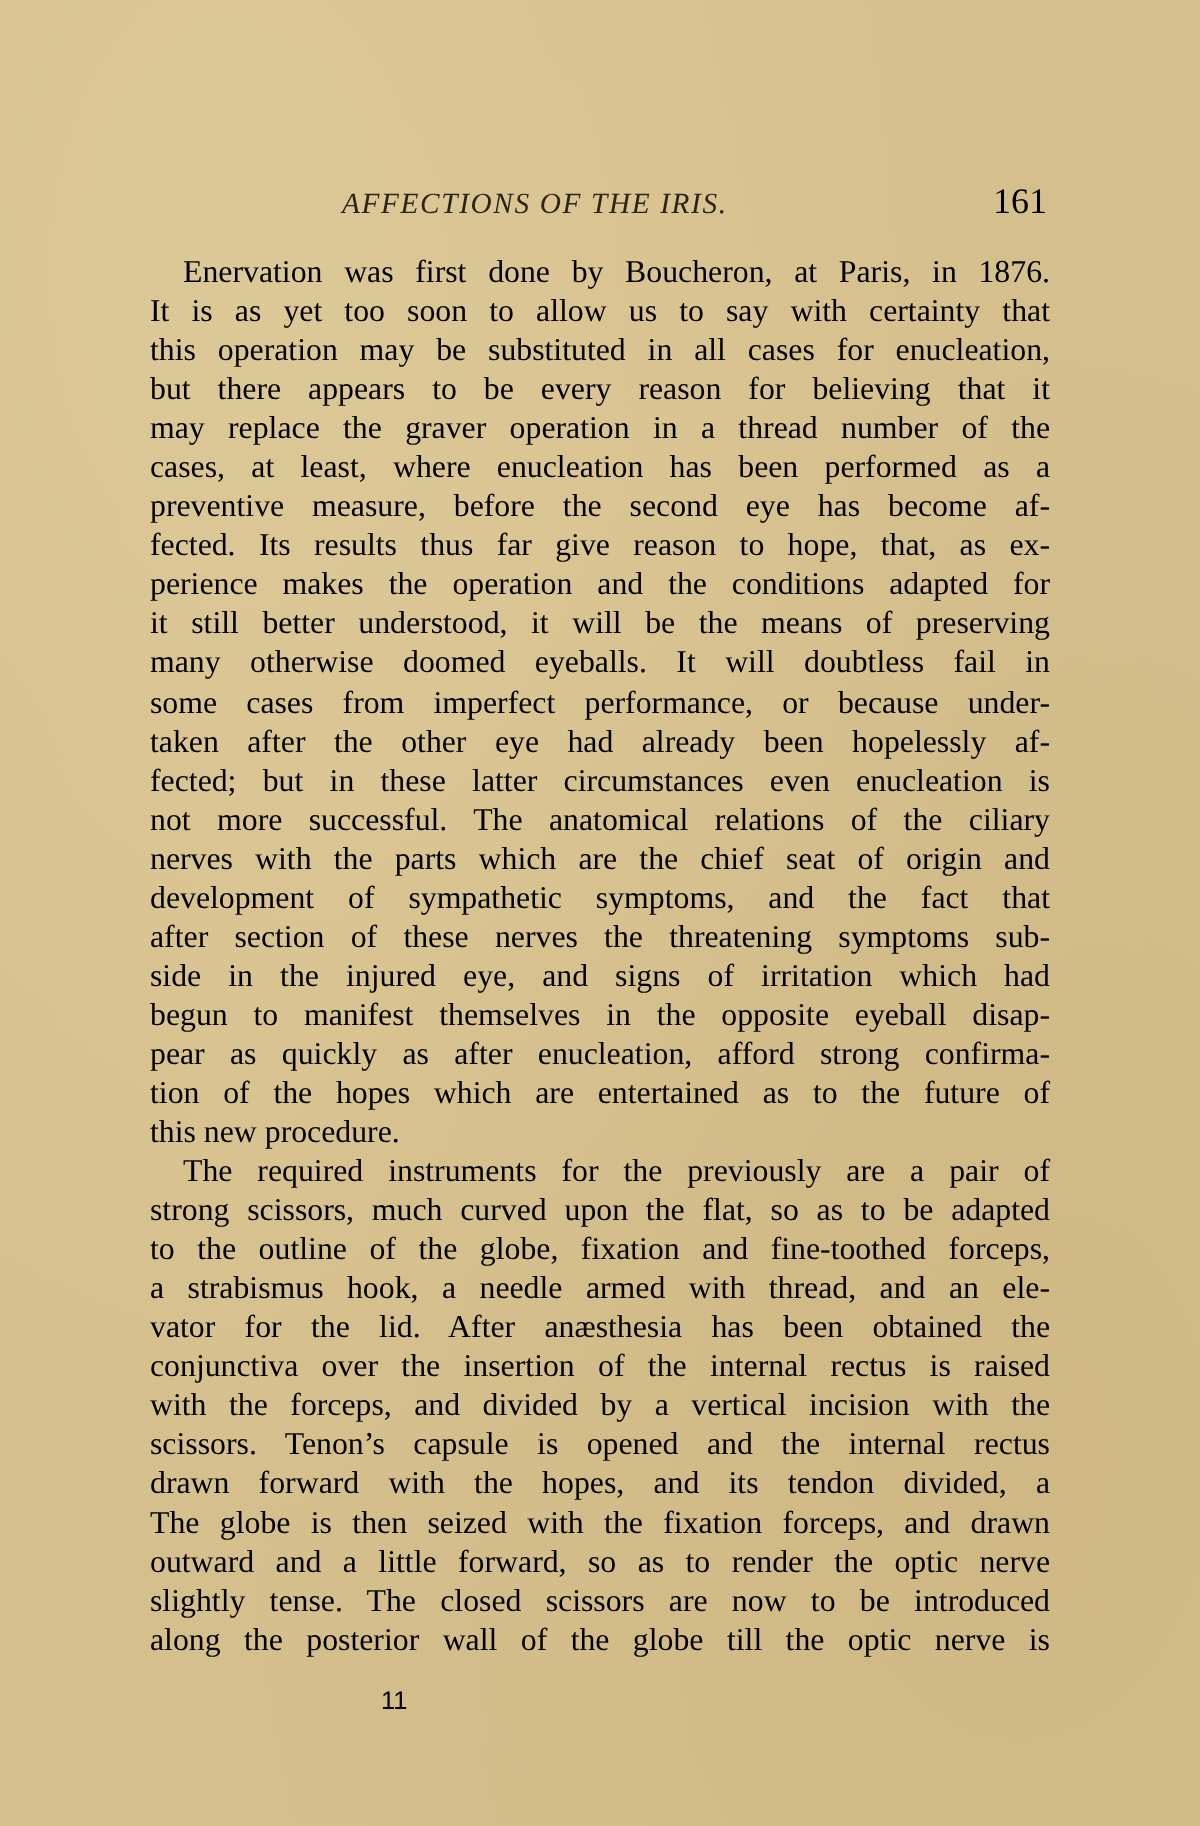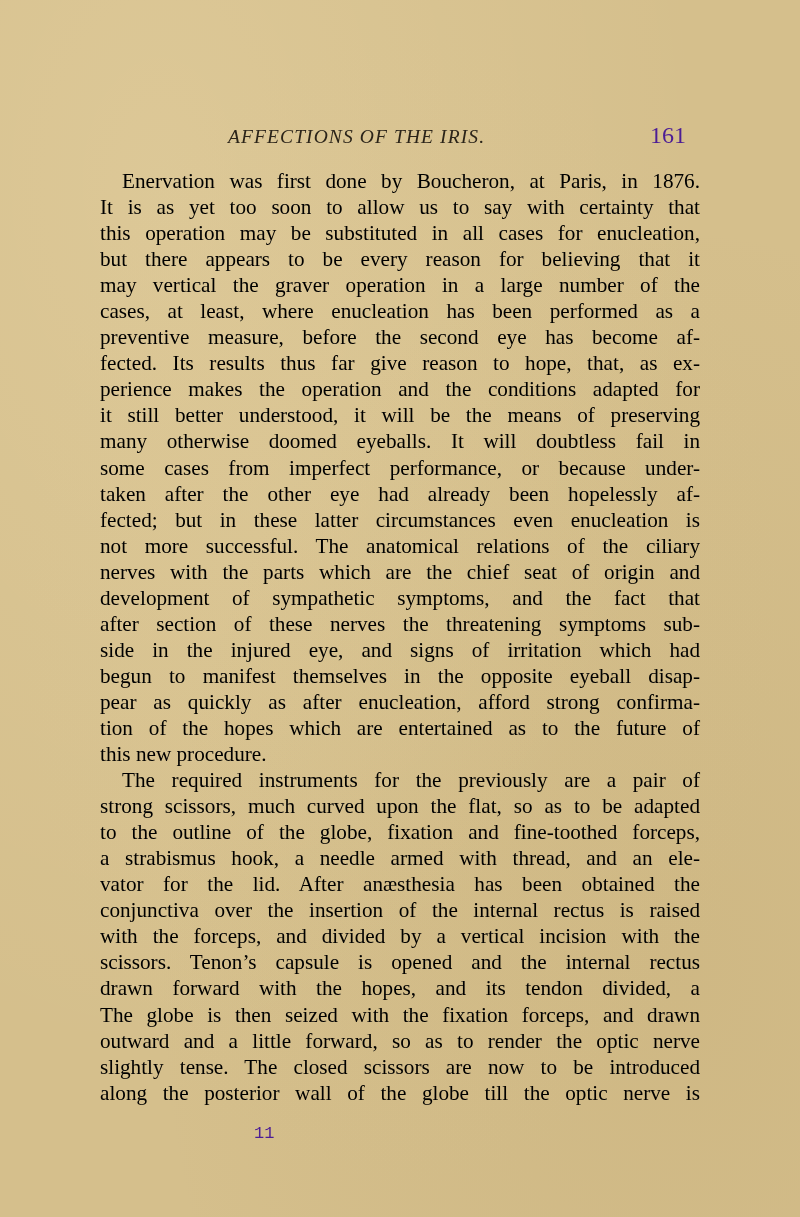--- a/index.html
+++ b/index.html
@@ -38,25 +38,25 @@
       left: 128px;
       top: 0;
       font-family: "Liberation Serif", "DejaVu Serif", serif;
       font-style: italic;
       font-size: 19.5px;
       letter-spacing: 1.1px;
       color: #2b2419;
     }
     .page-number {
       position: absolute;
-      right: 14px;
+      right: 2px;
       top: -4px;
       font-family: "Liberation Serif", "DejaVu Serif", serif;
       font-size: 24px;
-      color: #4c1d95;
+      color: #000000;
     }
     .body-text {
       position: absolute;
       left: 100px;
       top: 168px;
       width: 600px;
     }
     .line {
       display: block;
       height: 26.05px;
@@ -71,42 +71,42 @@
     .line.indent {
       padding-left: 22px;
     }
     .line.last {
       text-align-last: left;
     }
     .signature {
       position: absolute;
       left: 254px;
       top: 1124px;
-      font-family: Liberation Mono, monospace;
+      font-family: Liberation Sans, sans-serif;
       font-size: 17px;
-      color: #4c1d95;
+      color: #000000;
     }
   </style>
 </head>
 <body>
 
 <div class="page">
 
   <div class="running-head">
     <span class="running-title">AFFECTIONS OF THE IRIS.</span>
     <span class="page-number">161</span>
   </div>
 
   <div class="body-text">
 
     <span class="line indent">Enervation was first done by Boucheron, at Paris, in 1876.</span>
     <span class="line">It is as yet too soon to allow us to say with certainty that</span>
     <span class="line">this operation may be substituted in all cases for enucleation,</span>
     <span class="line">but there appears to be every reason for believing that it</span>
-    <span class="line">may vertical the graver operation in a large number of the</span>
+    <span class="line">may replace the graver operation in a thread number of the</span>
     <span class="line">cases, at least, where enucleation has been performed as a</span>
     <span class="line">preventive measure, before the second eye has become af-</span>
     <span class="line">fected. Its results thus far give reason to hope, that, as ex-</span>
     <span class="line">perience makes the operation and the conditions adapted for</span>
     <span class="line">it still better understood, it will be the means of preserving</span>
     <span class="line">many otherwise doomed eyeballs. It will doubtless fail in</span>
     <span class="line">some cases from imperfect performance, or because under-</span>
     <span class="line">taken after the other eye had already been hopelessly af-</span>
     <span class="line">fected; but in these latter circumstances even enucleation is</span>
     <span class="line">not more successful. The anatomical relations of the ciliary</span>

